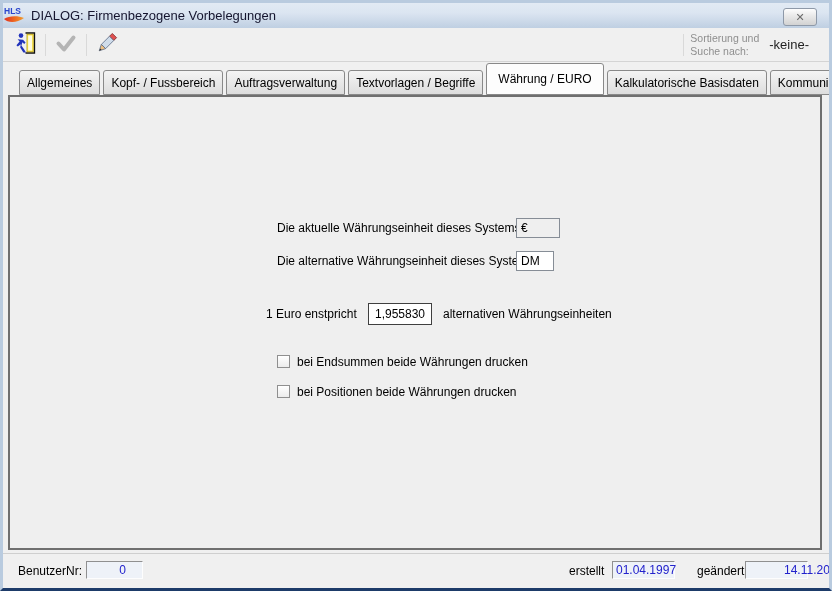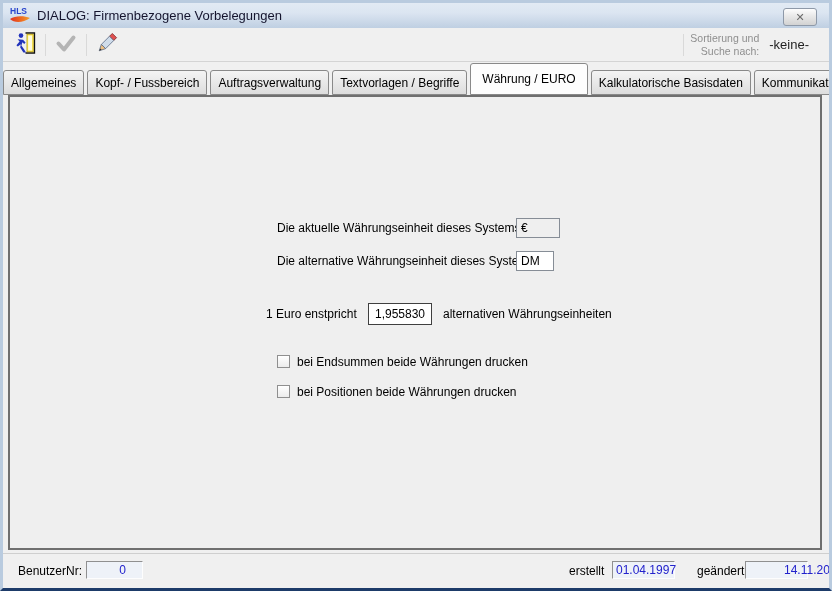--- a/index.html
+++ b/index.html
@@ -6,46 +6,46 @@
   *{box-sizing:border-box;cursor:default;}
   .window{
     position:relative;width:832px;height:591px;overflow:hidden;
     background:#f0f0f0;
     border:3px solid #b9cbdf;border-bottom:3px solid #1d3b69;
   }
   
   .titlebar{
     position:absolute;left:0;top:0;right:0;height:25px;
     background:linear-gradient(#e2eaf4,#dbe5f1 40%,#bfcfe2);
-    display:flex;align-items:center;padding:0 6px;
+    display:flex;align-items:center;padding:0 0;
   }
   .applogo{width:22px;height:20px;position:relative;margin-right:6px;flex:0 0 auto;}
   .title{font-size:13px;color:#15152e;white-space:nowrap;}
   .closebtn{
     position:absolute;right:12px;top:5px;width:34px;height:18px;
     background:linear-gradient(#fdfdfd,#e8e8e8 45%,#d2d2d2);
     border:1px solid #8e99a8;border-radius:3px;
     display:flex;align-items:center;justify-content:center;
   }
   .closebtn .x{font-size:11px;font-weight:bold;color:#6b6b6b;line-height:1;}
   
   .toolbar{
     position:absolute;left:0;top:25px;right:0;height:34px;
     background:#f0f0f0;border-bottom:1px solid #d4d4d4;
     display:flex;align-items:center;padding:0 8px;
   }
   .tbtn{width:28px;height:28px;border:none;background:transparent;display:flex;align-items:center;justify-content:center;padding:0;}
   .sep{width:1px;height:22px;background:#d9d9d9;margin:0 6px;flex:0 0 auto;}
   .spacer{flex:1 1 auto;}
-  .sortlabels{font-size:10.5px;color:#8e8e8e;text-align:right;line-height:1.2;margin-right:10px;white-space:nowrap;}
+  .sortlabels{font-size:10.5px;color:#8e8e8e;text-align:left;line-height:1.2;margin-right:10px;white-space:nowrap;}
   .sortvalue{font-size:13px;color:#1f1f1f;margin-right:12px;white-space:nowrap;}
   
   .tabbar{
     position:absolute;left:0;top:57px;right:0;height:35px;
-    display:flex;align-items:flex-end;padding-left:0;gap:3px;
+    display:flex;align-items:flex-end;padding-left:16px;gap:3px;
   }
   .tab{
     height:25px;padding:0 7px;font-size:12px;color:#000;
     background:linear-gradient(#f4f4f4,#dddddd);
     border:1px solid #898989;border-radius:3px 3px 0 0;
     display:flex;align-items:center;white-space:nowrap;
   }
   .tab.active{
     height:32px;background:#fdfdfd;padding:0 11px;z-index:2;
   }

